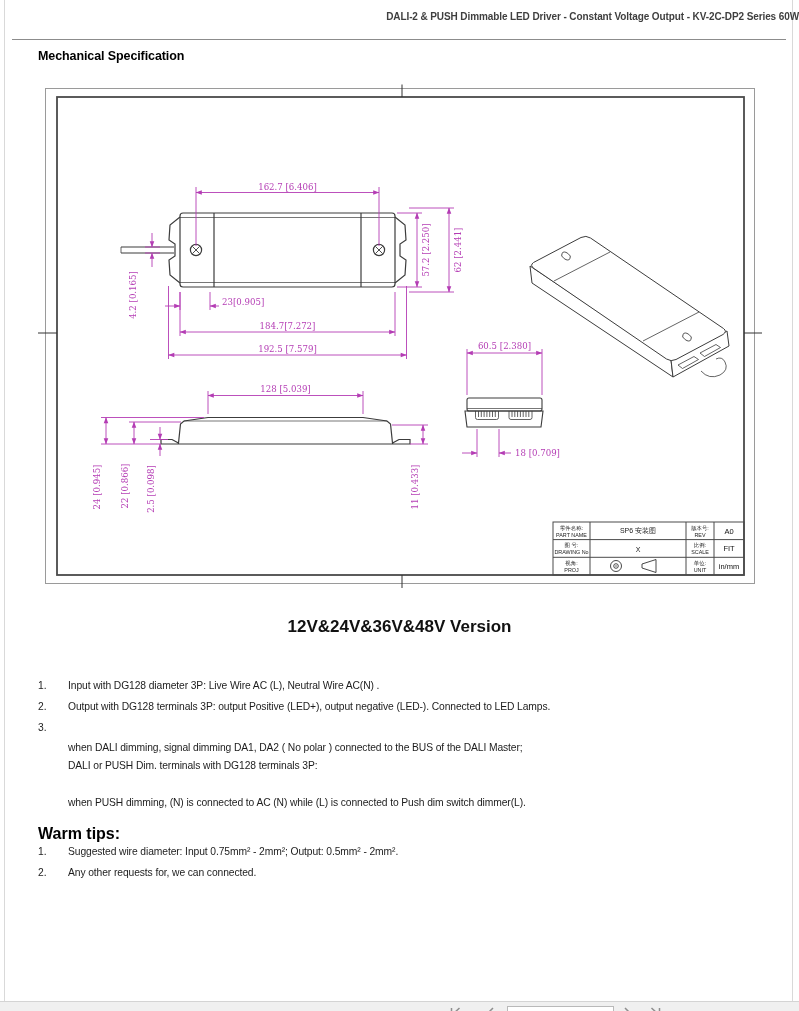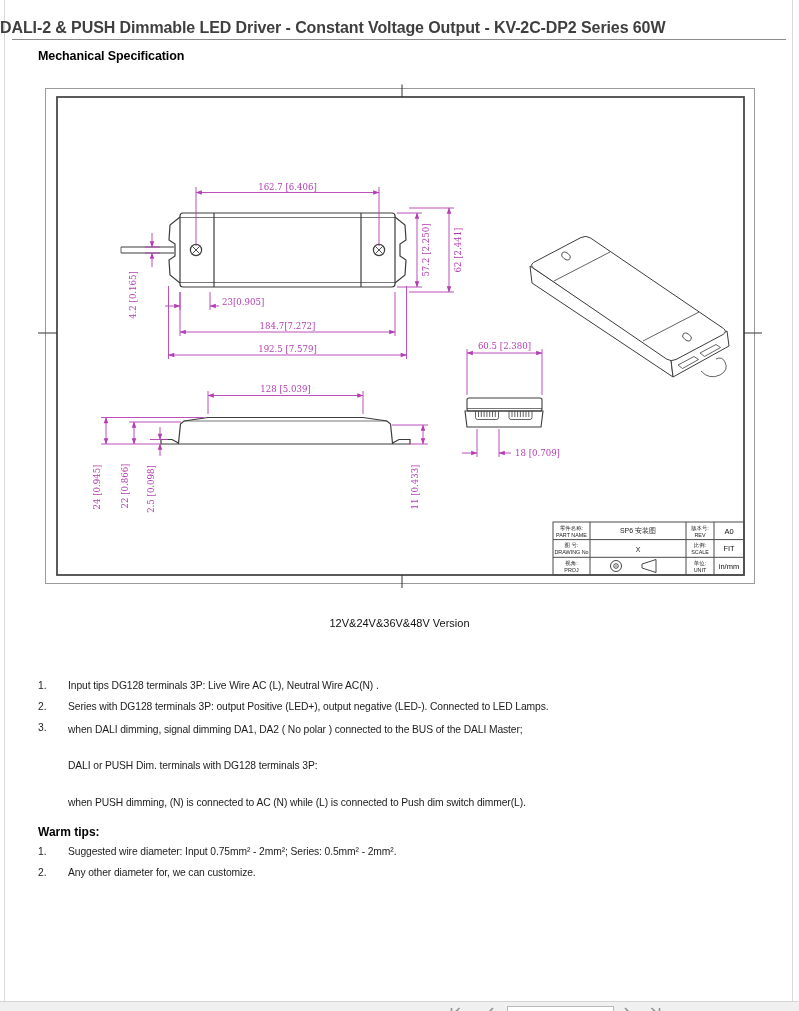--- a/index.html
+++ b/index.html
@@ -2,35 +2,35 @@
 <html><head>
 <meta charset="utf-8">
 <style>
   html,body{margin:0;padding:0;}
   body{
     width:799px;height:1011px;position:relative;background:#ffffff;
     font-family:"Liberation Sans",sans-serif;overflow:hidden;
   }
   .edge{position:absolute;top:0;bottom:0;width:1px;background:#d9d9d9;}
   .hdr-title{
-    position:absolute;top:11px;left:0;right:0;text-align:left;
-    font-size:16px;font-weight:bold;color:#3f3f3f;letter-spacing:-0.1px;white-space:nowrap;margin-top:8px;
+    position:absolute;top:11px;left:0;right:0;text-align:right;
+    font-size:10px;font-weight:bold;color:#3f3f3f;letter-spacing:-0.1px;white-space:nowrap;
   }
   .rule{position:absolute;top:39px;left:12px;right:13px;border-top:1px solid #8c8c8c;}
   .sec-title{
     position:absolute;top:49px;left:38px;font-size:12.5px;font-weight:bold;color:#000;
     letter-spacing:-0.1px;white-space:nowrap;text-align:right;
   }
   .ver-title{
     position:absolute;top:617px;left:0;right:0;text-align:center;
-    font-size:11px;font-weight:normal;color:#111;white-space:nowrap;
+    font-size:17px;font-weight:bold;color:#111;white-space:nowrap;
   }
   .note-num{position:absolute;left:38px;font-size:10.3px;color:#1c1c1c;white-space:nowrap;}
   .note-line{position:absolute;left:68px;font-size:10.3px;color:#1c1c1c;letter-spacing:-0.1px;white-space:nowrap;}
-  .tips-title{position:absolute;top:825px;left:38px;font-size:12px;font-weight:bold;color:#000;white-space:nowrap;}
+  .tips-title{position:absolute;top:825px;left:38px;font-size:16px;font-weight:bold;color:#000;white-space:nowrap;}
   svg text{user-select:none;}
   .dimt{font-family:"DejaVu Serif",serif;font-size:8.6px;fill:#b43cb4;}
   .tbl{font-size:5.4px;fill:#222;}
   .tbv{font-size:7px;fill:#222;}
   .tbv-b{font-size:7.5px;fill:#111;}
   .footer{
     position:absolute;left:0;top:1001px;width:799px;height:10px;
     background:#f0f0f0;border-top:1px solid #d4d4d4;
   }
   .pg-btn{position:absolute;top:4px;width:14px;height:18px;background:transparent;border:none;padding:0;cursor:pointer;}
@@ -245,33 +245,33 @@
       <circle cx="616" cy="566" r="2.3"></circle>
       <circle cx="616" cy="566" r="0.7" fill="#333" stroke="none"></circle>
       <path d="M642,564 L656,559.5 L656,572.5 L642,568 Z"></path>
     </g>
   </g>
 </svg>
 
 <div class="ver-title">12V&amp;24V&amp;36V&amp;48V Version</div>
 
 <div class="note-num" style="top:680px">1.</div>
-<div class="note-line" style="top:680px">Input tips DG128 terminals 3P: Live Wire AC (L), Neutral Wire AC(N) .</div>
+<div class="note-line" style="top:680px">Input with DG128 diameter 3P: Live Wire AC (L), Neutral Wire AC(N) .</div>
 <div class="note-num" style="top:701px">2.</div>
-<div class="note-line" style="top:701px">Series with DG128 terminals 3P: output Positive (LED+), output negative (LED-). Connected to LED Lamps.</div>
+<div class="note-line" style="top:701px">Output with DG128 terminals 3P: output Positive (LED+), output negative (LED-). Connected to LED Lamps.</div>
 <div class="note-num" style="top:722px">3.</div>
 <div class="note-line" style="top:760px">DALI or PUSH Dim. terminals with DG128 terminals 3P:</div>
-<div class="note-line" style="top:724px">when DALI dimming, signal dimming DA1, DA2 ( No polar ) connected to the BUS of the DALI Master;</div>
+<div class="note-line" style="top:742px">when DALI dimming, signal dimming DA1, DA2 ( No polar ) connected to the BUS of the DALI Master;</div>
 <div class="note-line" style="top:797px">when PUSH dimming, (N) is connected to AC (N) while (L) is connected to Push dim switch dimmer(L).</div>
 
 <div class="tips-title">Warm tips:</div>
 <div class="note-num" style="top:846px">1.</div>
-<div class="note-line" style="top:846px">Suggested wire diameter: Input 0.75mm² - 2mm²; Series: 0.5mm² - 2mm².</div>
+<div class="note-line" style="top:846px">Suggested wire diameter: Input 0.75mm² - 2mm²; Output: 0.5mm² - 2mm².</div>
 <div class="note-num" style="top:867px">2.</div>
-<div class="note-line" style="top:867px">Any other diameter for, we can customize.</div>
+<div class="note-line" style="top:867px">Any other requests for, we can connected.</div>
 
 <div class="footer">
   <button class="pg-btn" style="left:449px" title="">
     <svg width="14" height="16" viewBox="0 0 14 16">
         <path d="M10.5,2 L4,8 L10.5,14 M2.5,2 V14" fill="none" stroke="#8f8f8f" stroke-width="1.5"></path>
       </svg>
   </button>
   <button class="pg-btn" style="left:484px" title="">
     <svg width="14" height="16" viewBox="0 0 14 16">
         <path d="M9,2 L3,8 L9,14" fill="none" stroke="#8f8f8f" stroke-width="1.5"></path>

